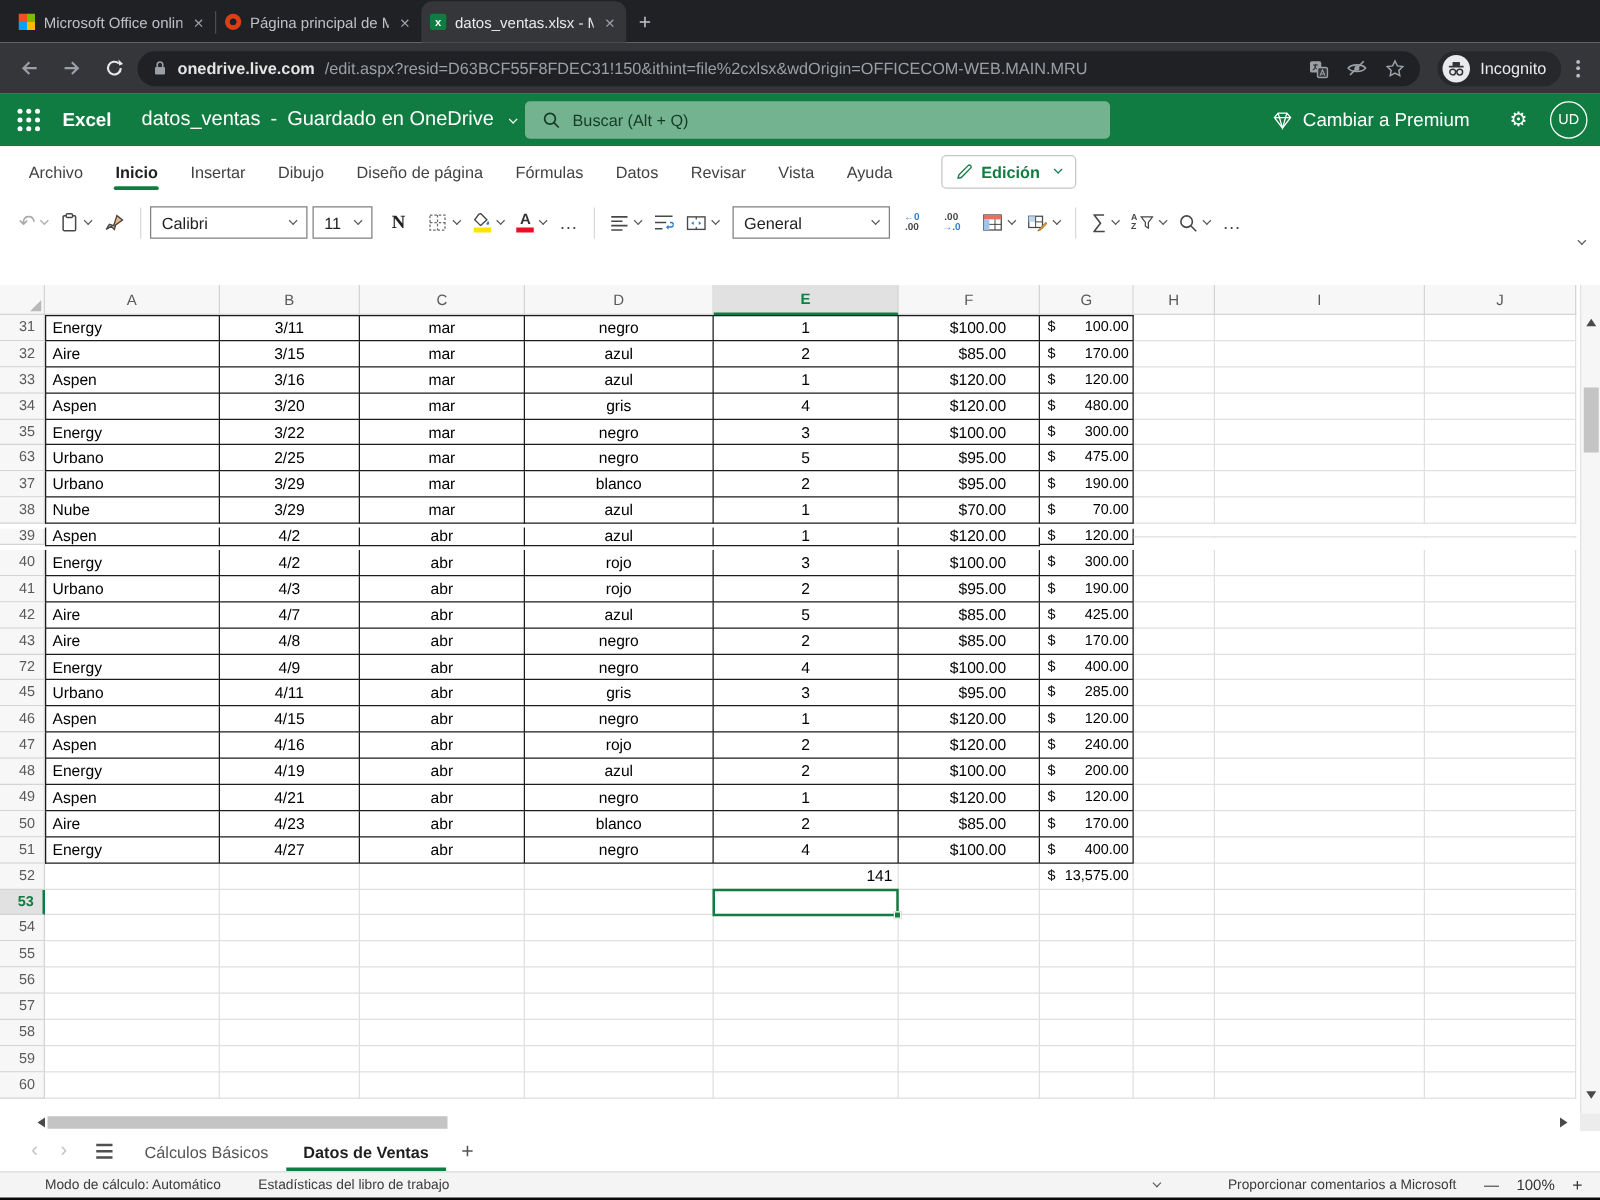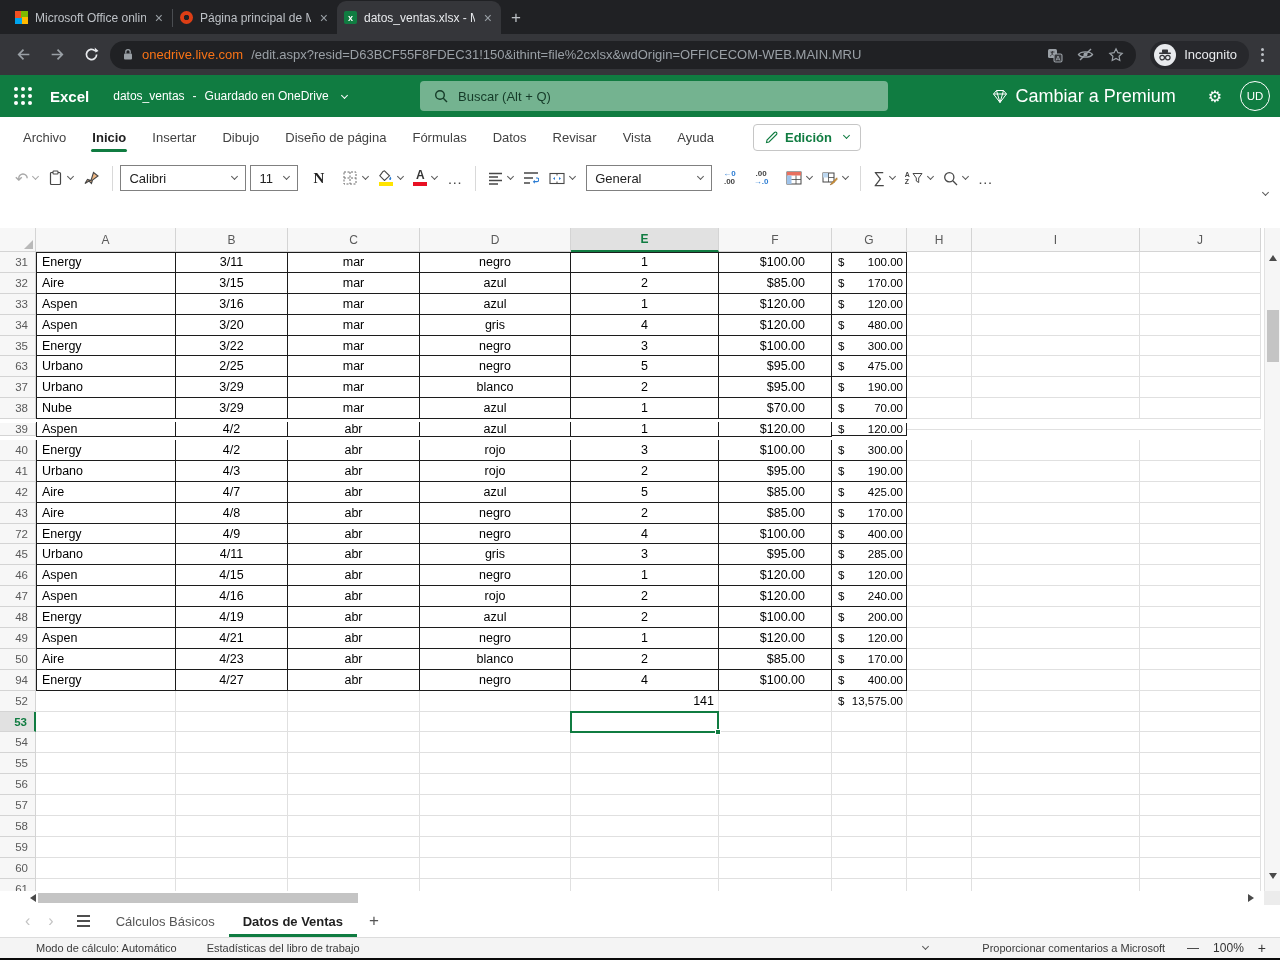--- a/index.html
+++ b/index.html
@@ -22,42 +22,42 @@
   .fav-office { border-radius:50%; background:radial-gradient(circle at 50% 50%, rgba(0,0,0,0) 0 2.5px, #dc3e15 3px 7px); }
   .fav-excel { background:#107c41; border-radius:2px; color:#fff; font-size:9px; font-weight:bold;
                display:flex; align-items:center; justify-content:center; }
 
   
   .navbar { position:absolute; top:34px; left:0; right:0; height:41px; background:#35363a;
             display:flex; align-items:center; padding:0 8px; gap:4px; }
   .navbtn { width:30px; height:30px; display:flex; align-items:center; justify-content:center; flex:none; }
   .urlbar { flex:1; height:28px; background:#202124; border-radius:14px; display:flex;
             align-items:center; padding:0 12px; gap:8px; font-size:13px; min-width:0; }
-  .url-domain { color:#f97316; white-space:nowrap; }
+  .url-domain { color:#e5e5e5; white-space:nowrap;font-weight:bold; }
   .url-path { color:#9aa0a6; white-space:nowrap; overflow:hidden; flex:1; min-width:0; }
   .urlicons { display:flex; align-items:center; gap:14px; flex:none; padding-left:6px; }
   .incog { height:28px; border-radius:14px; background:#27282c; display:flex; align-items:center;
            gap:8px; padding:0 12px 0 4px; color:#e8eaed; font-size:13px; margin-left:10px; flex:none; }
   .incog-circle { width:22px; height:22px; border-radius:50%; background:#e8eaed;
                   display:flex; align-items:center; justify-content:center; }
   .vdots { display:flex; flex-direction:column; gap:2.5px; padding:0 8px; }
   .vdots i { width:3px; height:3px; border-radius:50%; background:#bdc1c6; }
 
   
   .appheader { position:absolute; top:75px; left:0; right:0; height:42px; background:#107c41;
                color:#fff; display:flex; align-items:center; padding:0 14px; }
   .waffle { display:grid; grid-template-columns:repeat(3,4px); grid-gap:3px; margin-right:18px; }
   .waffle i { width:4px; height:4px; background:#fff; border-radius:50%; }
   .appname { font-size:15px; font-weight:bold; margin-right:24px; }
-  .docmeta { display:flex; align-items:center; gap:8px; font-size:12px; }
+  .docmeta { display:flex; align-items:center; gap:8px; font-size:16px; }
   .searchbox { position:absolute; left:420px; top:6px; width:468px; height:30px; border-radius:4px;
                background:rgba(255,255,255,0.42); display:flex; align-items:center; gap:10px;
                padding:0 14px; color:#153b28; font-size:13px; }
   .hdr-right { position:absolute; right:10px; top:0; height:42px; display:flex; align-items:center; gap:10px; }
-  .premium { display:flex; align-items:center; gap:8px; font-size:18px; margin-right:14px; }
+  .premium { display:flex; align-items:center; gap:8px; font-size:15px; margin-right:14px; }
   .gear { font-size:16px; color:#fff; padding:0 8px; }
   .avatar { width:30px; height:30px; border-radius:50%; border:1.5px solid #fff; display:flex;
             align-items:center; justify-content:center; font-size:11.5px; }
 
   
   .ribbonrow { position:absolute; top:117px; left:0; right:0; height:40px; background:#fff;
                display:flex; align-items:center; padding:0 10px; font-size:13px; color:#424242; }
   .rtab { padding:0 13px; height:100%; display:flex; align-items:center; position:relative; white-space:nowrap; }
   .rtab.active { font-weight:bold; color:#212121; }
   .rtab.active::after { content:""; position:absolute; left:12px; right:12px; bottom:5px;
@@ -790,21 +790,21 @@
         <div class="cell t ar" style="width: 113px;">$85.00</div>
         <div class="cell t acc" style="width: 75px;">
           <span>$</span>
           <span>170.00</span>
         </div>
         <div class="cell" style="width: 65px;"></div>
         <div class="cell" style="width: 168px;"></div>
         <div class="cell" style="width: 121px;"></div>
       </div>
       <div class="gridrow" style="height: 20.9px;">
-        <div class="rh">94</div>
+        <div class="rh">51</div>
         <div class="cell t tl al" style="width: 140px;">Energy</div>
         <div class="cell t ac" style="width: 112px;">4/27</div>
         <div class="cell t ac" style="width: 132px;">abr</div>
         <div class="cell t ac" style="width: 151px;">negro</div>
         <div class="cell t ac" style="width: 148px;">4</div>
         <div class="cell t ar" style="width: 113px;">$100.00</div>
         <div class="cell t acc" style="width: 75px;">
           <span>$</span>
           <span>400.00</span>
         </div>
@@ -914,33 +914,20 @@
         <div class="cell" style="width: 151px;"></div>
         <div class="cell" style="width: 148px;"></div>
         <div class="cell" style="width: 113px;"></div>
         <div class="cell" style="width: 75px;"></div>
         <div class="cell" style="width: 65px;"></div>
         <div class="cell" style="width: 168px;"></div>
         <div class="cell" style="width: 121px;"></div>
       </div>
       <div class="gridrow" style="height: 20.9px;">
         <div class="rh">60</div>
-        <div class="cell" style="width: 140px;"></div>
-        <div class="cell" style="width: 112px;"></div>
-        <div class="cell" style="width: 132px;"></div>
-        <div class="cell" style="width: 151px;"></div>
-        <div class="cell" style="width: 148px;"></div>
-        <div class="cell" style="width: 113px;"></div>
-        <div class="cell" style="width: 75px;"></div>
-        <div class="cell" style="width: 65px;"></div>
-        <div class="cell" style="width: 168px;"></div>
-        <div class="cell" style="width: 121px;"></div>
-      </div>
-      <div class="gridrow" style="height: 20.9px;">
-        <div class="rh">61</div>
         <div class="cell" style="width: 140px;"></div>
         <div class="cell" style="width: 112px;"></div>
         <div class="cell" style="width: 132px;"></div>
         <div class="cell" style="width: 151px;"></div>
         <div class="cell" style="width: 148px;"></div>
         <div class="cell" style="width: 113px;"></div>
         <div class="cell" style="width: 75px;"></div>
         <div class="cell" style="width: 65px;"></div>
         <div class="cell" style="width: 168px;"></div>
         <div class="cell" style="width: 121px;"></div>

